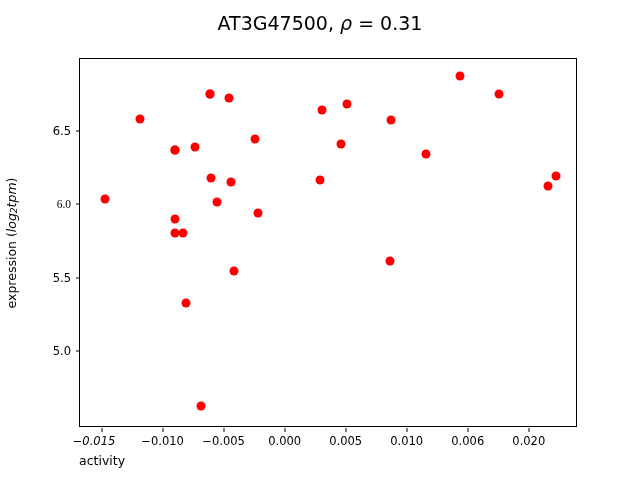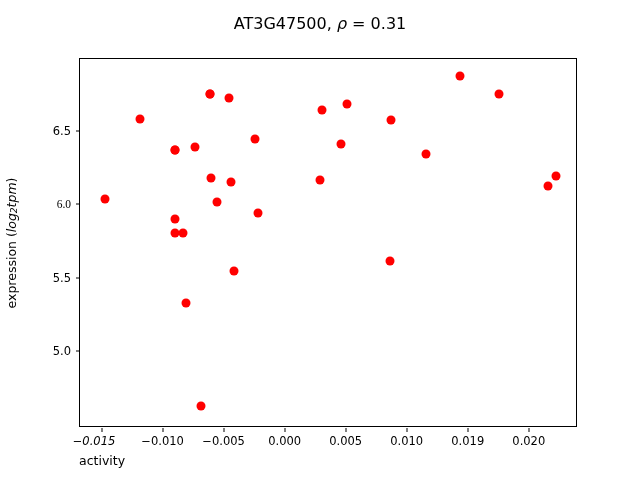--- a/index.html
+++ b/index.html
@@ -19,21 +19,21 @@
     height: 480px;
     background: #ffffff;
   }
   #title-block {
     position: absolute;
     left: 0;
     top: 14px;
     width: 640px;
     text-align: center;
     color: #000000;
-    font-size: 16px;
+    font-size: 19px;
     line-height: 19px;
   }
   #title-block .title-line {
     display: block;
     white-space: nowrap;
   }
   .ital { font-style: italic; }
   .sub { font-size: 0.72em; vertical-align: -0.22em; }
 
   
@@ -173,21 +173,21 @@
       <div class="xtick-label" style="left: 162.61px;">−0.010</div>
       <div class="xtick-mark" style="left: 223.64px;"></div>
       <div class="xtick-label" style="left: 223.64px;">−0.005</div>
       <div class="xtick-mark" style="left: 284.669px;"></div>
       <div class="xtick-label" style="left: 284.669px;">0.000</div>
       <div class="xtick-mark" style="left: 345.699px;"></div>
       <div class="xtick-label" style="left: 345.699px;">0.005</div>
       <div class="xtick-mark" style="left: 406.728px;"></div>
       <div class="xtick-label" style="left: 406.728px;">0.010</div>
       <div class="xtick-mark" style="left: 467.757px;"></div>
-      <div class="xtick-label" style="left: 467.757px;">0.019</div>
+      <div class="xtick-label" style="left: 467.757px;">0.006</div>
       <div class="xtick-mark" style="left: 528.787px;"></div>
       <div class="xtick-label" style="left: 528.787px;">0.020</div>
       <div class="ytick-mark" style="top: 350.784px;"></div>
       <div class="ytick-label" style="top: 350.784px;">5.0</div>
       <div class="ytick-mark" style="top: 277.57px;"></div>
       <div class="ytick-label" style="top: 277.57px;">5.5</div>
       <div class="ytick-mark" style="top: 204.355px;"></div>
       <div class="ytick-label" style="top: 204.355px; font-family: Liberation Serif, serif;">6.0</div>
       <div class="ytick-mark" style="top: 131.141px;"></div>
       <div class="ytick-label" style="top: 131.141px;">6.5</div>

